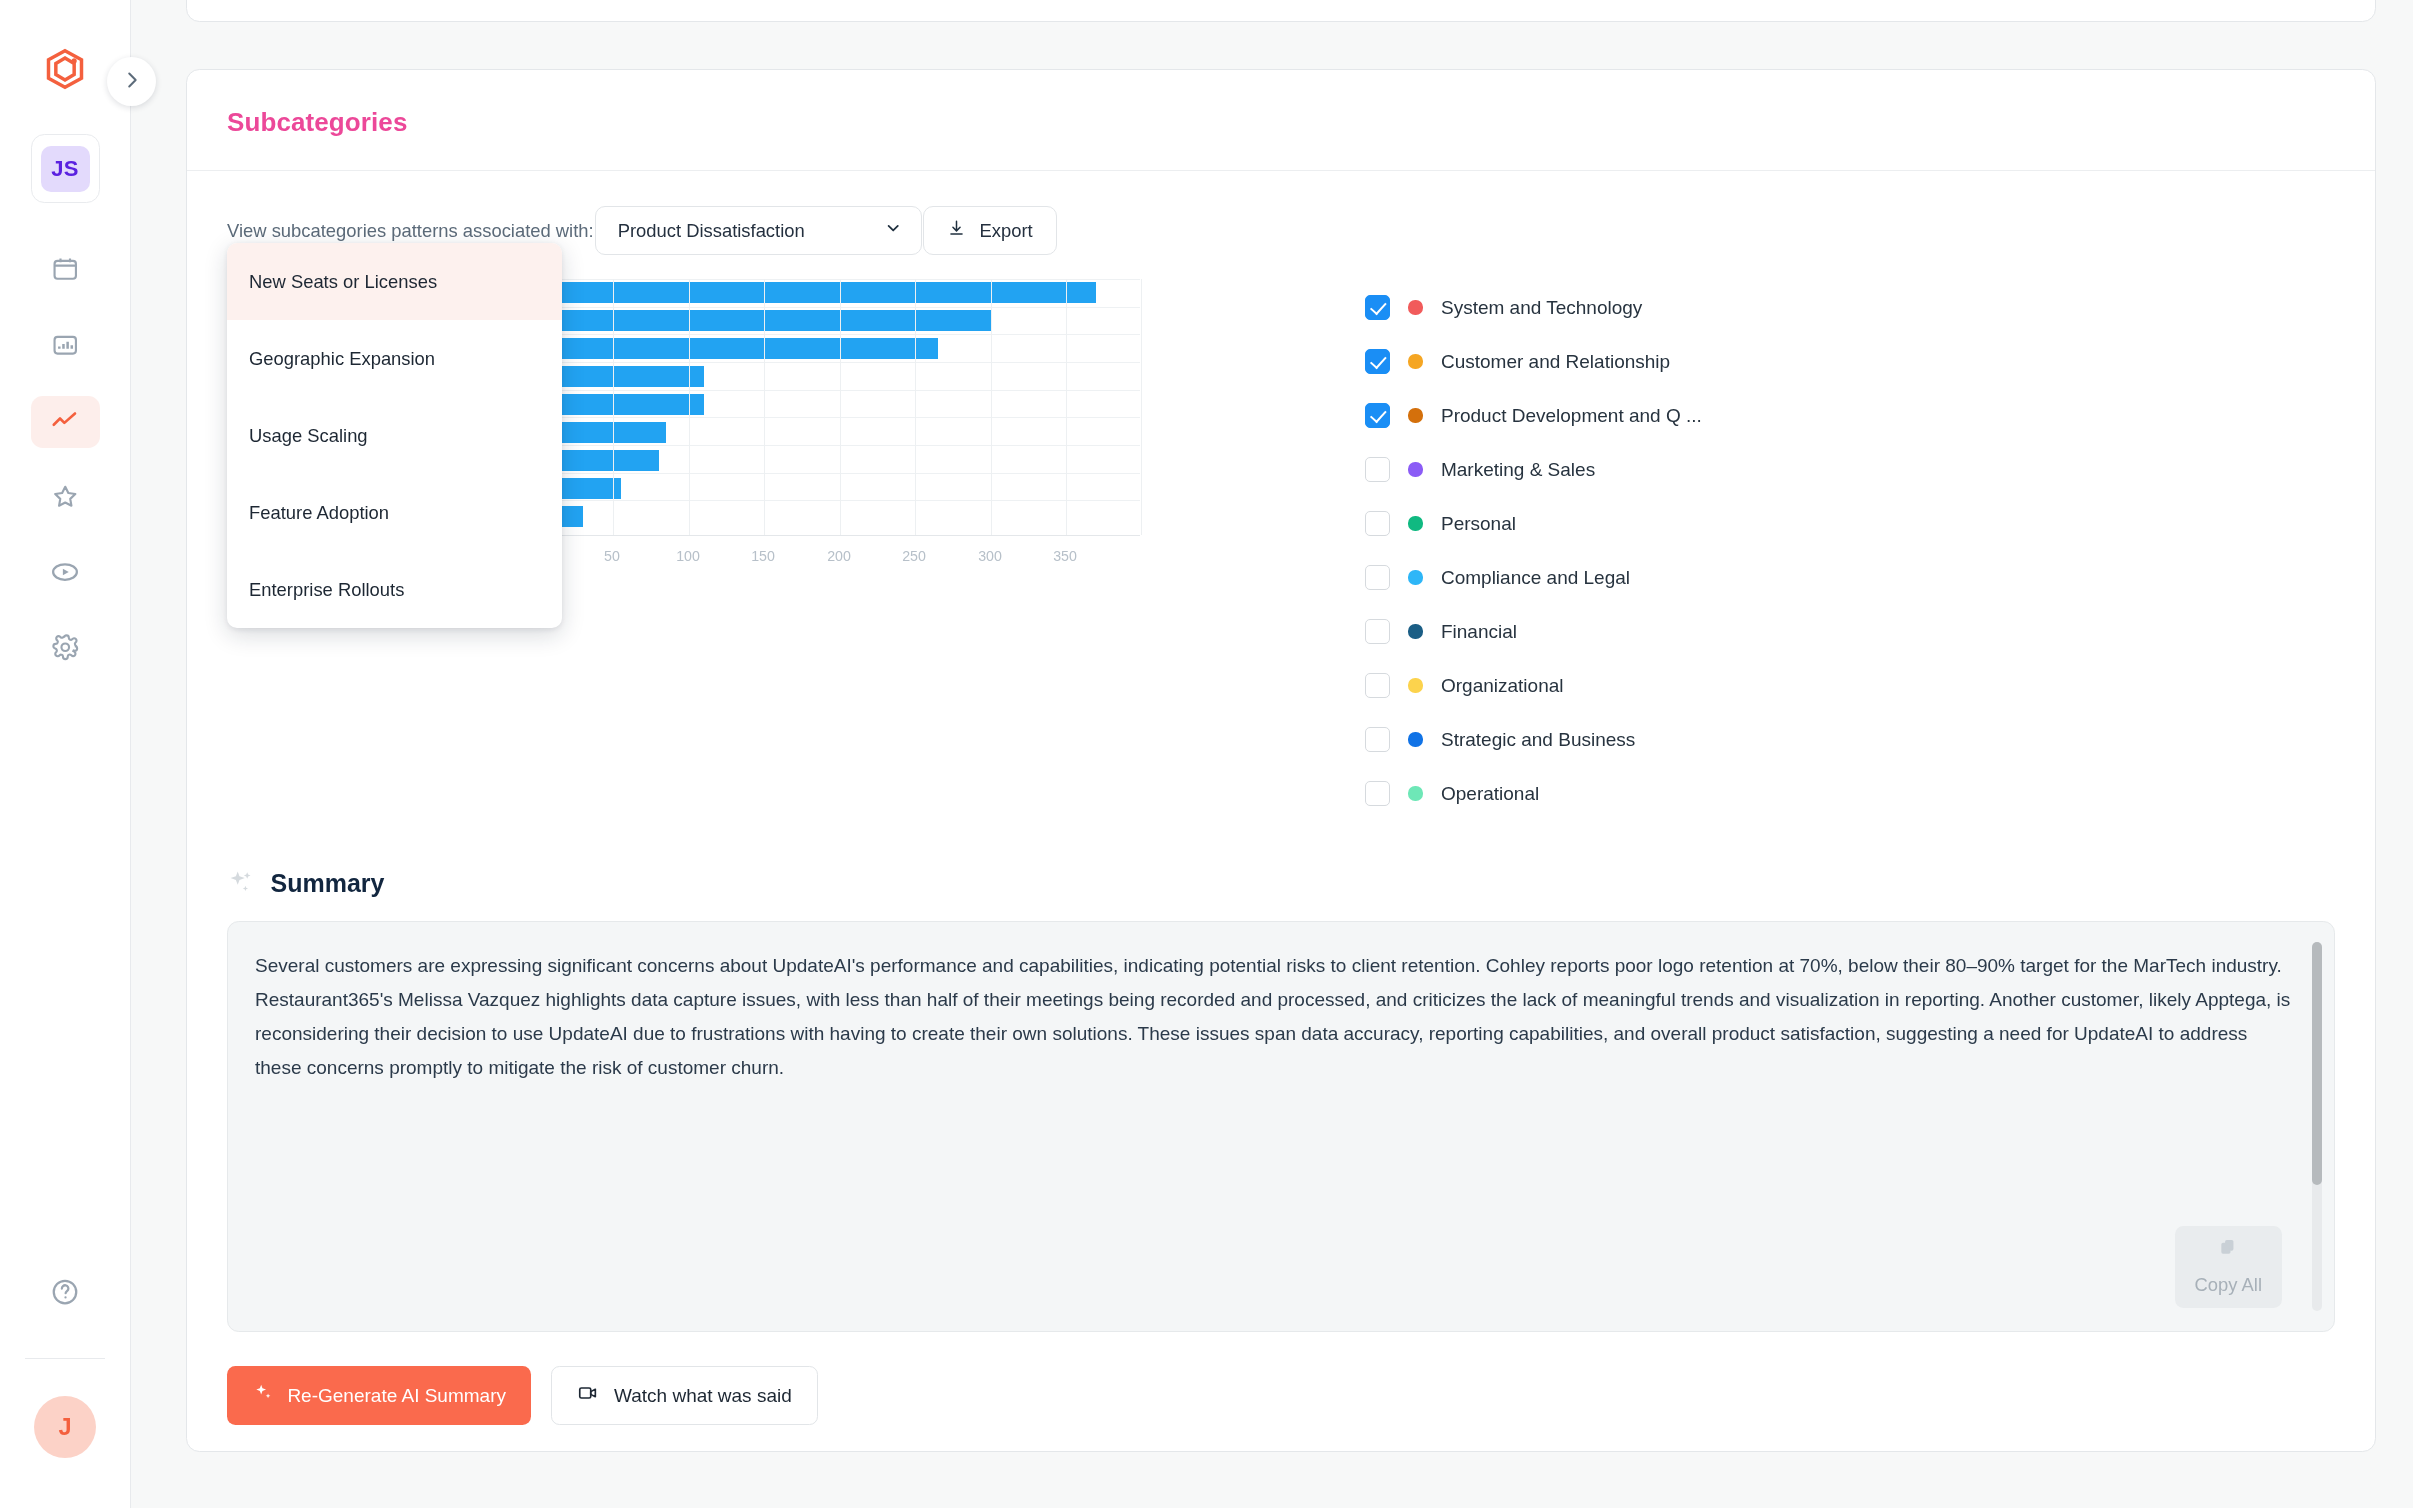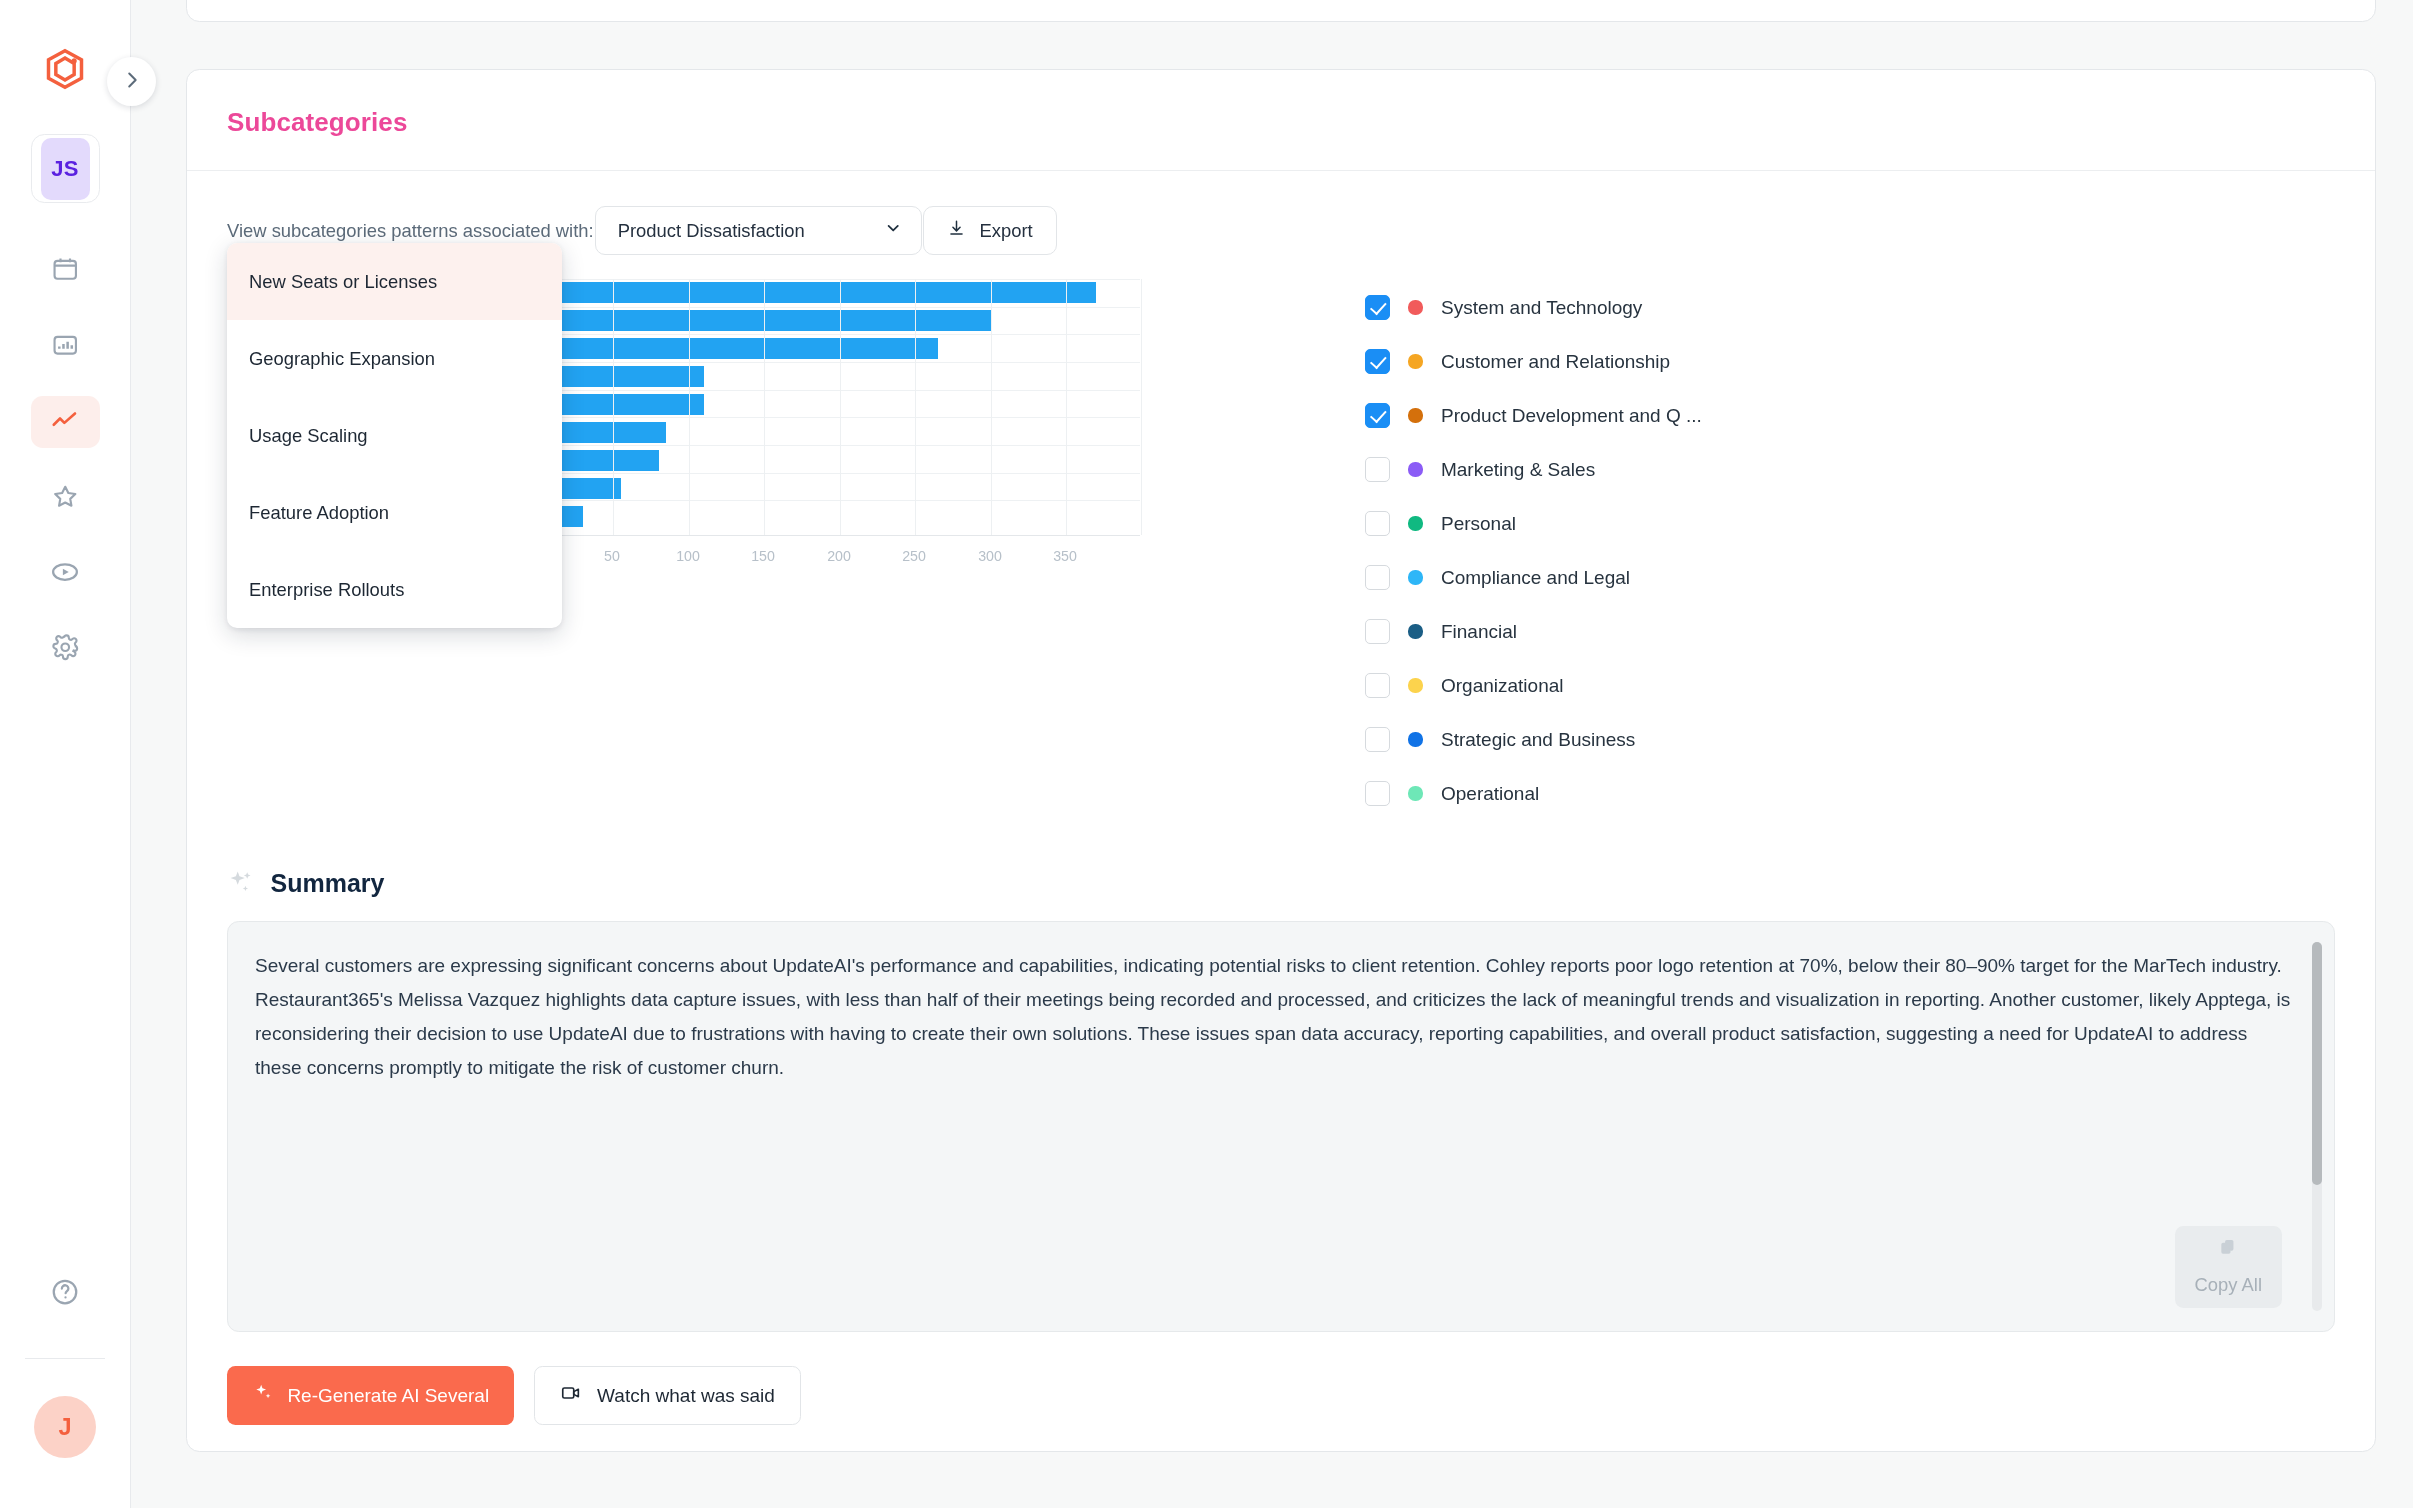--- a/index.html
+++ b/index.html
@@ -18,21 +18,21 @@
     display: flex; flex-direction: column; align-items: center;
     flex: 0 0 131px; position: relative;
   }
   .logo { margin-top: 44px; width: 50px; height: 50px; display:flex; align-items:center; justify-content:center; }
   .js-badge-wrap {
     margin-top: 40px; width: 69px; height: 69px; border-radius: 13.4px;
     border: 0.8px solid #e9ebee; background:#fff;
     display: flex; align-items: center; justify-content: center;
   }
   .js-badge {
-    width: 49px; height: 62px; border-radius: 10px; background: #e3dafc;
+    width: 49px; height: 46px; border-radius: 10px; background: #e3dafc;
     color: #5b21e0; font-weight: 700; font-size: 22px;
     display: flex; align-items: center; justify-content: center;
     letter-spacing: 0.4px;
   }
   .nav-icon {
     margin-top: 23.5px; width: 69px; height: 52px; border-radius: 11.7px;
     display: flex; align-items: center; justify-content: center;
     color: #9aa5b1;
   }
   .nav-icon.first { margin-top: 42px; }
@@ -443,21 +443,21 @@
         </div>
 
         <div class="action-row" style="padding-left:0;padding-right:0;">
           <div class="btn-primary">
             <span>
               <svg width="22" height="22" viewBox="0 0 24 24" fill="#ffffff">
                 <path d="M10 3l1.4 3.9L15.3 8.3l-3.9 1.4L10 13.6 8.6 9.7 4.7 8.3l3.9-1.4z"></path>
                 <path d="M17.5 12.5l.7 1.9 1.9.7-1.9.7-.7 1.9-.7-1.9-1.9-.7 1.9-.7z"></path>
               </svg>
             </span>
-            <span>Re-Generate AI Several</span>
+            <span>Re-Generate AI Summary</span>
           </div>
 
           <div class="btn-secondary">
             <span>
               <svg width="22" height="22" viewBox="0 0 24 24" fill="none" stroke="#1d2733" stroke-width="1.8" stroke-linejoin="round">
                 <rect x="3" y="6.5" width="12" height="11" rx="1.8"></rect>
                 <path d="M15 10.5l5-2.6v8.2l-5-2.6z"></path>
               </svg>
             </span>
             <span>Watch what was said</span>

